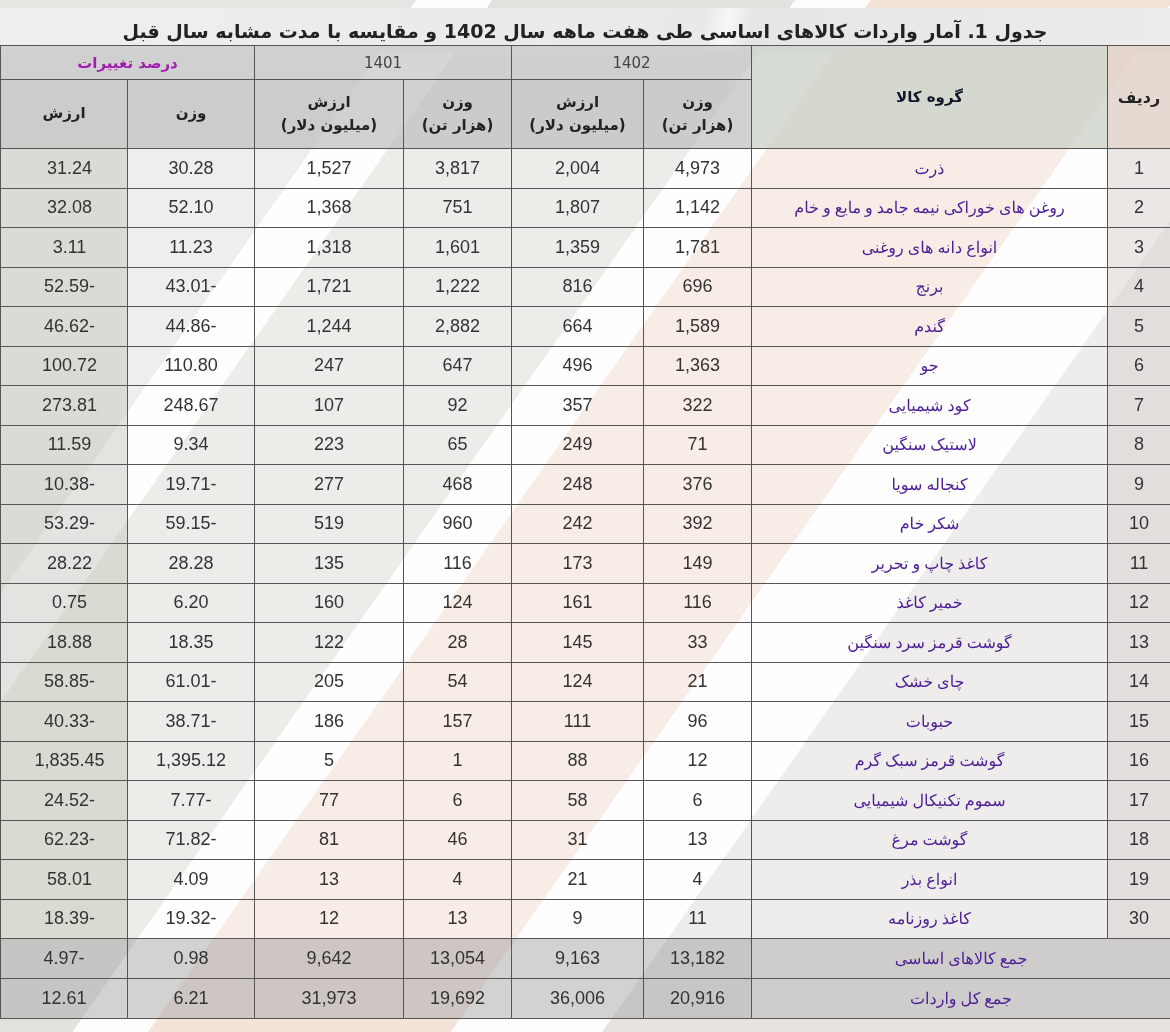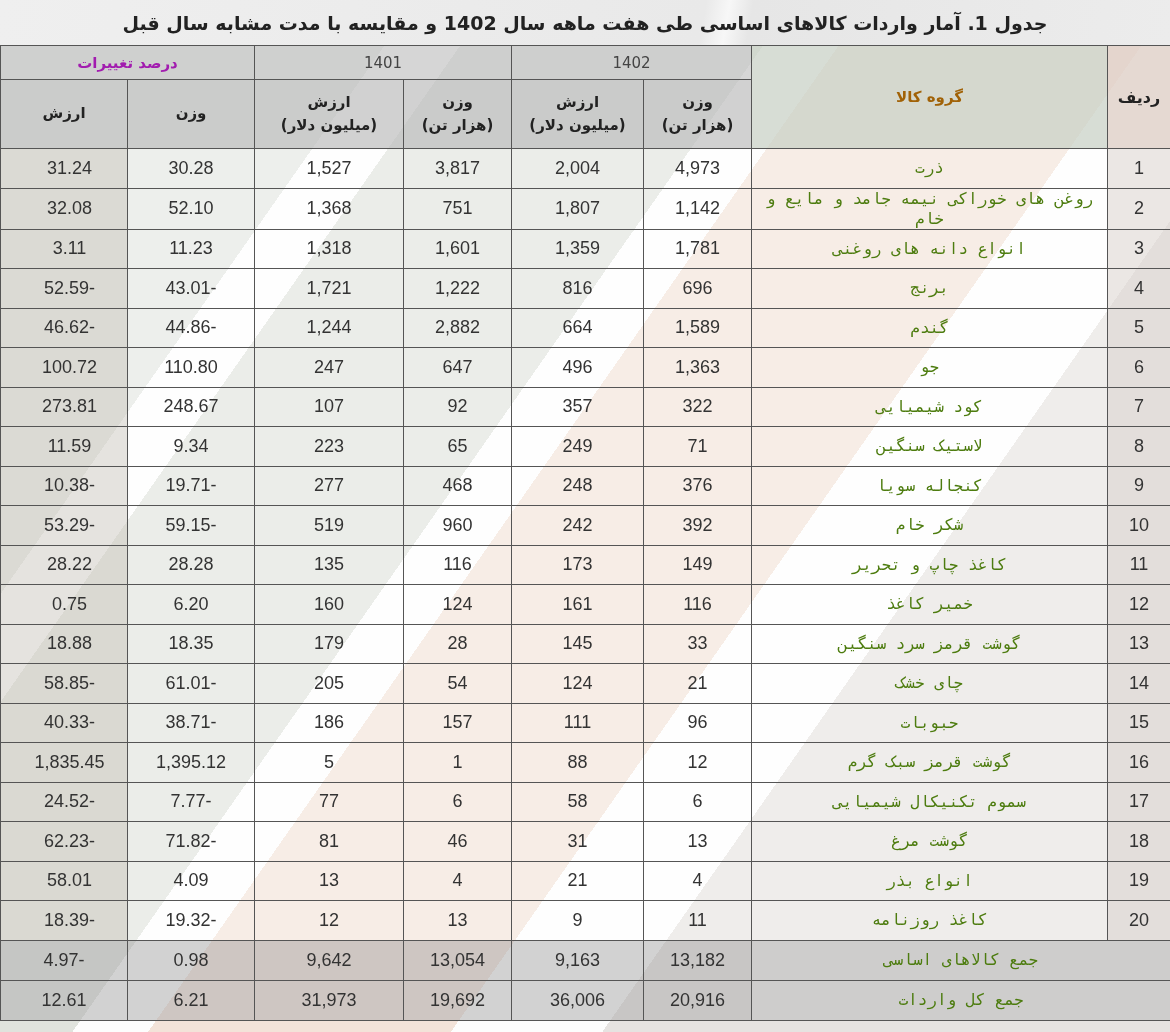--- a/index.html
+++ b/index.html
@@ -17,21 +17,21 @@
         #e4e6e2 0%, #e4e6e2 22%,
         #ffffff 22%, #ffffff 26%,
         #dfe3dc 26%, #dfe3dc 42%,
         #ffffff 42%, #ffffff 46%,
         #f4e3d8 46%, #f4e3d8 62%,
         #ffffff 62%, #ffffff 70%,
         #e6e3e0 70%, #e6e3e0 100%);
     opacity: 0.9;
   }
   .title {
-    position: absolute; left: 0; top: 0; width: 1170px; height: 45px;
+    position: absolute; left: 0; top: 8px; width: 1170px; height: 45px;
     display: flex; align-items: center; justify-content: center;
     font-size: 19px; font-weight: bold; color: #222;
     direction: rtl; z-index: 2;
     background: linear-gradient(100deg, #efefef 0%, #e9e9e9 60%, #f7f7f7 62%, #e6e6e6 64%, #ececec 100%);
   }
   table {
     position: absolute; left: 0; top: 45px; width: 1170px;
     border-collapse: collapse; direction: rtl; z-index: 2;
     table-layout: fixed;
   }
@@ -40,21 +40,21 @@
     text-align: center; vertical-align: middle;
     padding: 0; color: #333;
   }
   th { font-weight: bold; color: #222; font-size: 15px; }
   .hdr1 th { height: 33px; background: rgba(200,200,200,0.75); font-weight: normal; font-size: 15px; color: #444; }
   .hdr1 th.pct { font-weight: bold; color: #a21caf; }
   .hdr2 th { height: 68px; background: rgba(196,196,196,0.78); line-height: 1.55; }
   th.group { background: rgba(205,212,203,0.8); }
   th.rowno { background: rgba(225,210,202,0.85); }
   td { height: 38.5px; font-size: 18px; font-family: "Liberation Sans", sans-serif; }
-  td.name { font-family: Liberation Mono, monospace; font-size: 16px; color: #4d7c0f; }
+  td.name { font-family: Liberation Serif, serif; font-size: 16px; color: #4c1d95; }
   td.no { font-size: 18px; background: rgba(226,220,215,0.6); }
   td.pctv { background: rgba(214,210,204,0.55); padding-left: 11px; }
   tr.data td { background-color: rgba(255,255,255,0.35); }
   tr.data td.pctv { background: rgba(214,210,204,0.6); }
   tr.data td.no { background: rgba(226,220,215,0.65); }
   tr.total td { height: 39px; background: rgba(175,175,175,0.55); }
   tr.total td.name { background: rgba(190,190,190,0.6); }
   .c-a { width: 127px; } .c-b { width: 127px; } .c-c { width: 149px; }
   .c-d { width: 108px; } .c-e { width: 132px; } .c-f { width: 108px; }
   .c-g { width: 356px; } .c-h { width: 63px; }
@@ -73,21 +73,21 @@
       <col class="c-f">
       <col class="c-e">
     <col class="c-d">
       <col class="c-c">
       <col class="c-b">
       <col class="c-a">
   </colgroup>
   <thead>
     <tr class="hdr1">
       <th rowspan="2" class="rowno" style="font-weight:bold;color:#222;font-size:16px;margin-left:13px;">ردیف</th>
-      <th rowspan="2" class="group" style="font-weight:bold;color:#a16207;">گروه کالا</th>
+      <th rowspan="2" class="group" style="font-weight:bold;color:#0f172a;">گروه کالا</th>
       <th colspan="2">1402</th>
       <th colspan="2">1401</th>
       <th colspan="2" class="pct">درصد تغییرات</th>
     </tr>
     <tr class="hdr2">
       <th><span>وزن</span><br><span>(هزار تن)</span></th>
       <th><span>ارزش</span><br><span>(میلیون دلار)</span></th>
       <th><span>وزن</span><br><span>(هزار تن)</span></th>
       <th><span>ارزش</span><br><span>(میلیون دلار)</span></th>
       <th>وزن</th>
@@ -214,21 +214,21 @@
         <td>160</td>
         <td>6.20</td>
         <td class="pctv">0.75</td>
       </tr>
       <tr class="data">
         <td class="no">13</td>
         <td class="name">گوشت قرمز سرد سنگین</td>
         <td>33</td>
         <td>145</td>
         <td>28</td>
-        <td>179</td>
+        <td>122</td>
         <td>18.35</td>
         <td class="pctv">18.88</td>
       </tr>
       <tr class="data">
         <td class="no">14</td>
         <td class="name">چای خشک</td>
         <td>21</td>
         <td>124</td>
         <td>54</td>
         <td>205</td>
@@ -279,21 +279,21 @@
         <td class="no">19</td>
         <td class="name">انواع بذر</td>
         <td>4</td>
         <td>21</td>
         <td>4</td>
         <td>13</td>
         <td>4.09</td>
         <td class="pctv">58.01</td>
       </tr>
       <tr class="data">
-        <td class="no">20</td>
+        <td class="no">30</td>
         <td class="name">کاغذ روزنامه</td>
         <td>11</td>
         <td>9</td>
         <td>13</td>
         <td>12</td>
         <td>-19.32</td>
         <td class="pctv">-18.39</td>
       </tr>
       <tr class="total">
         <td colspan="2" class="name">جمع کالاهای اساسی</td>

